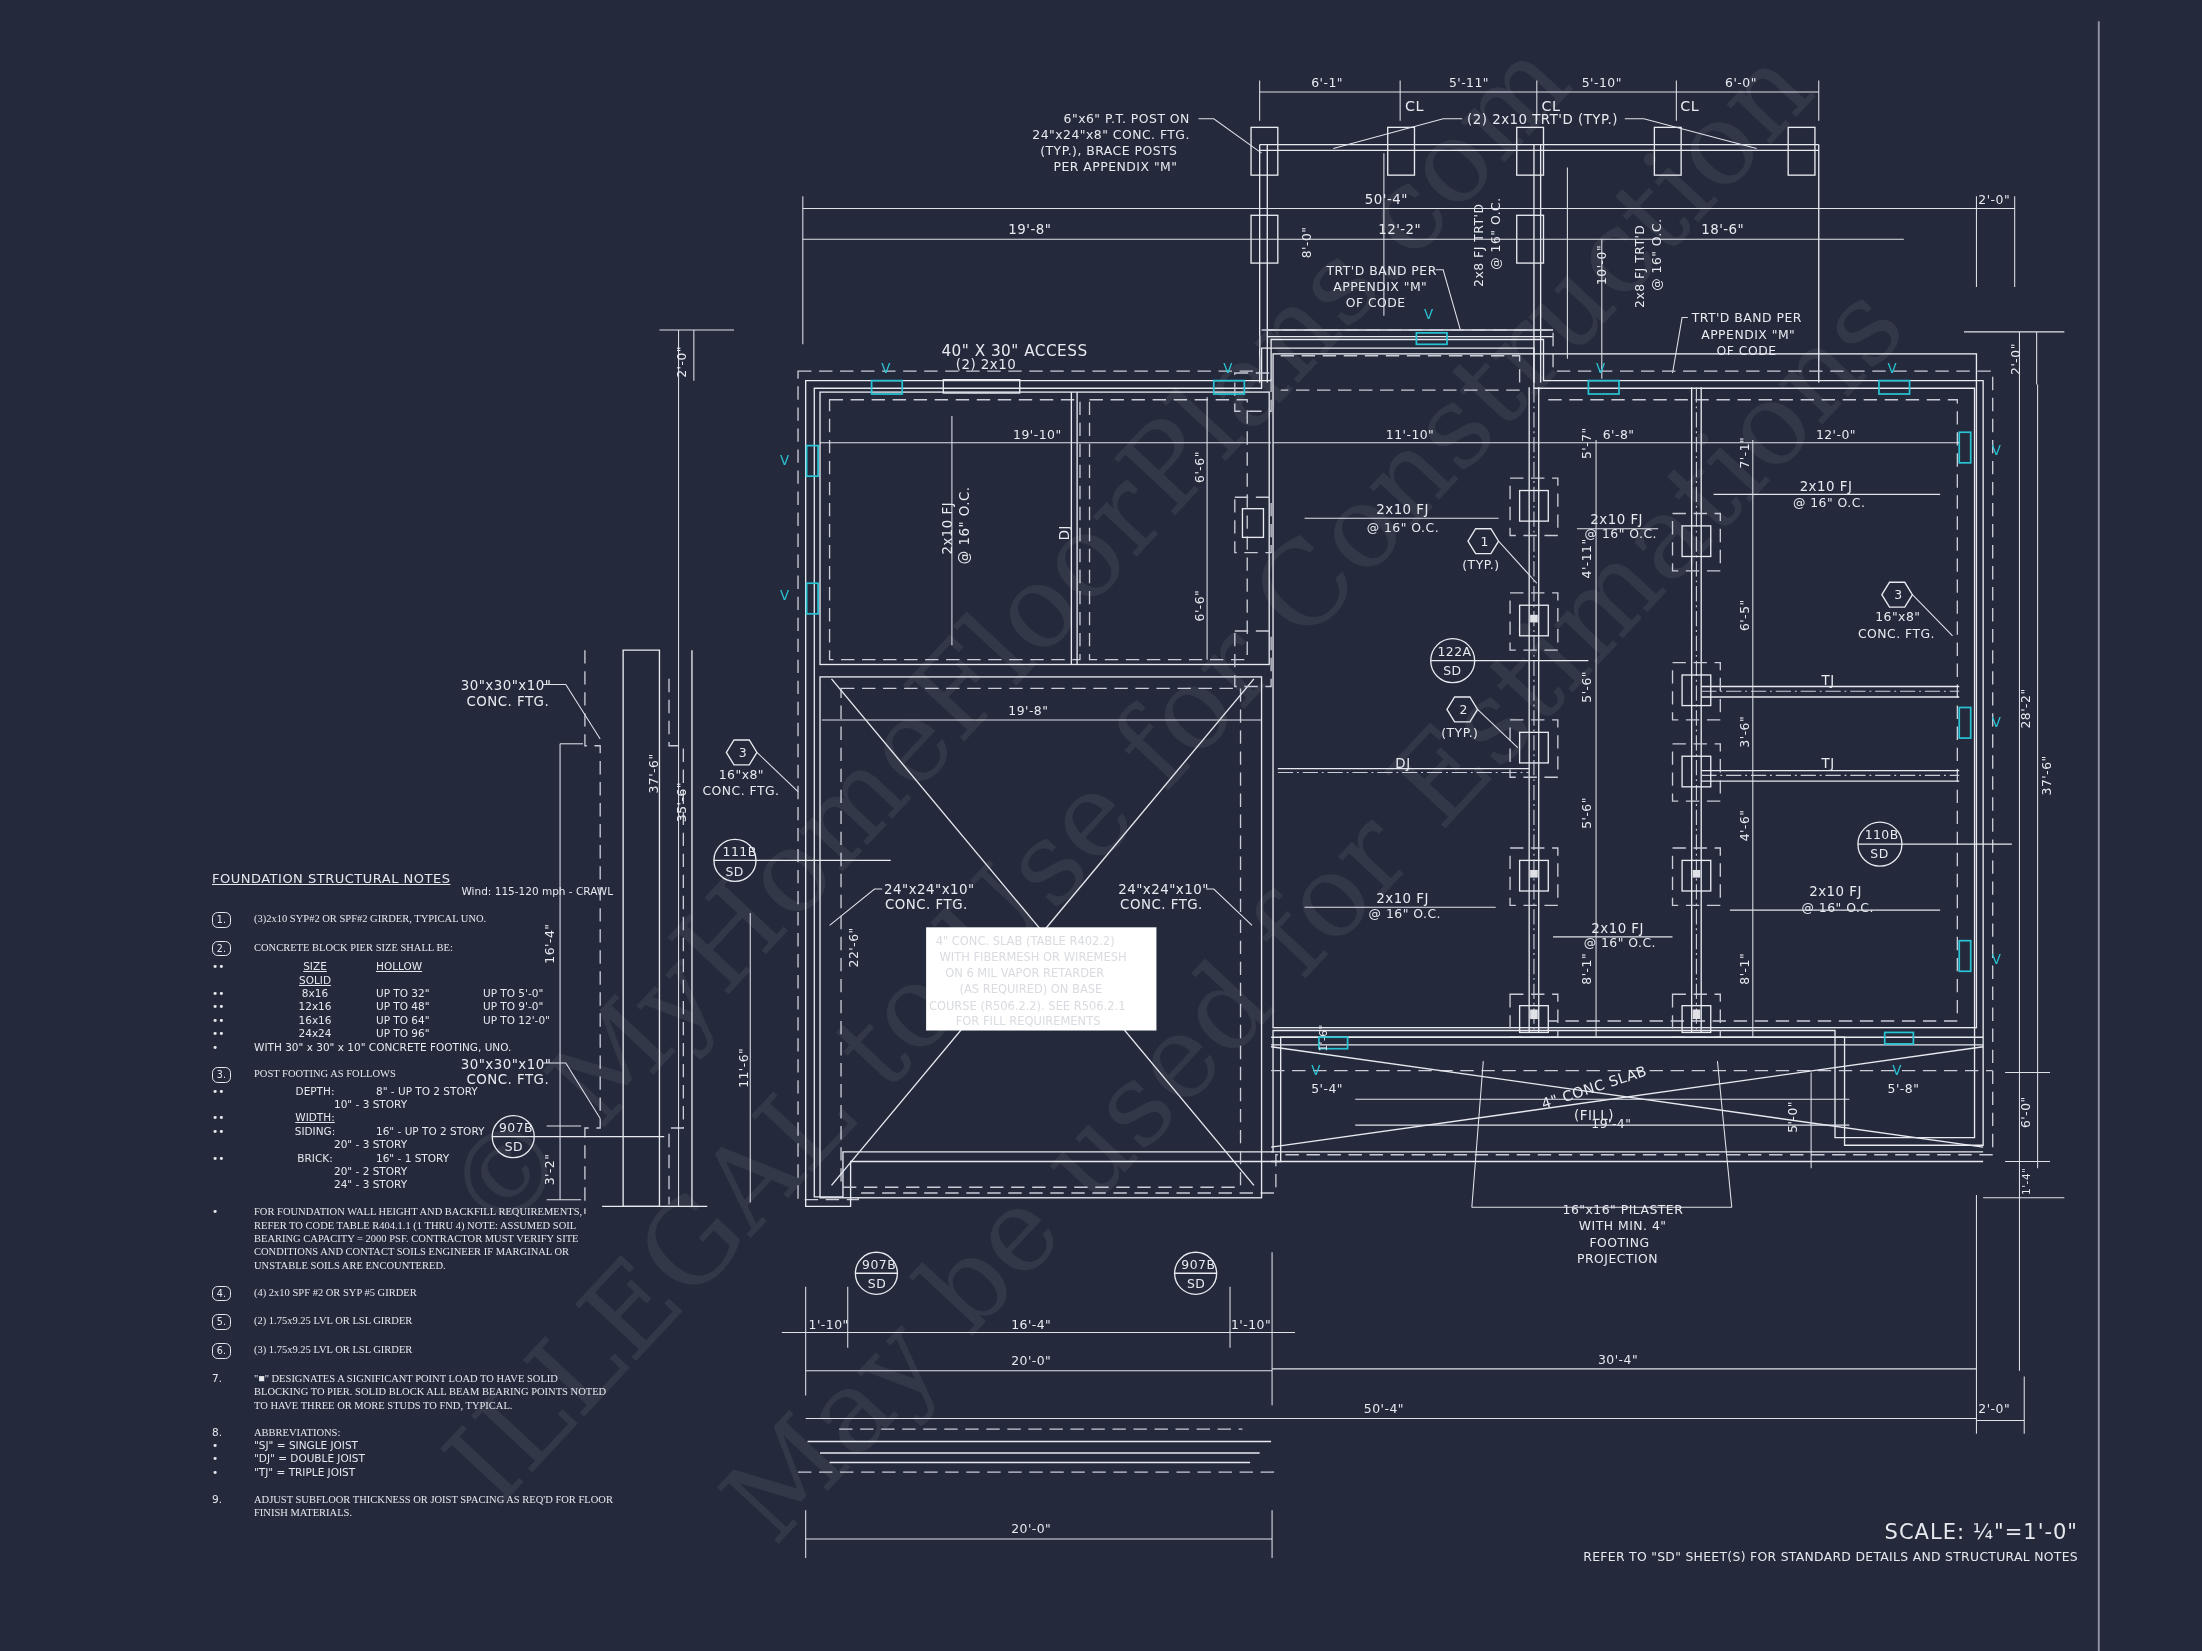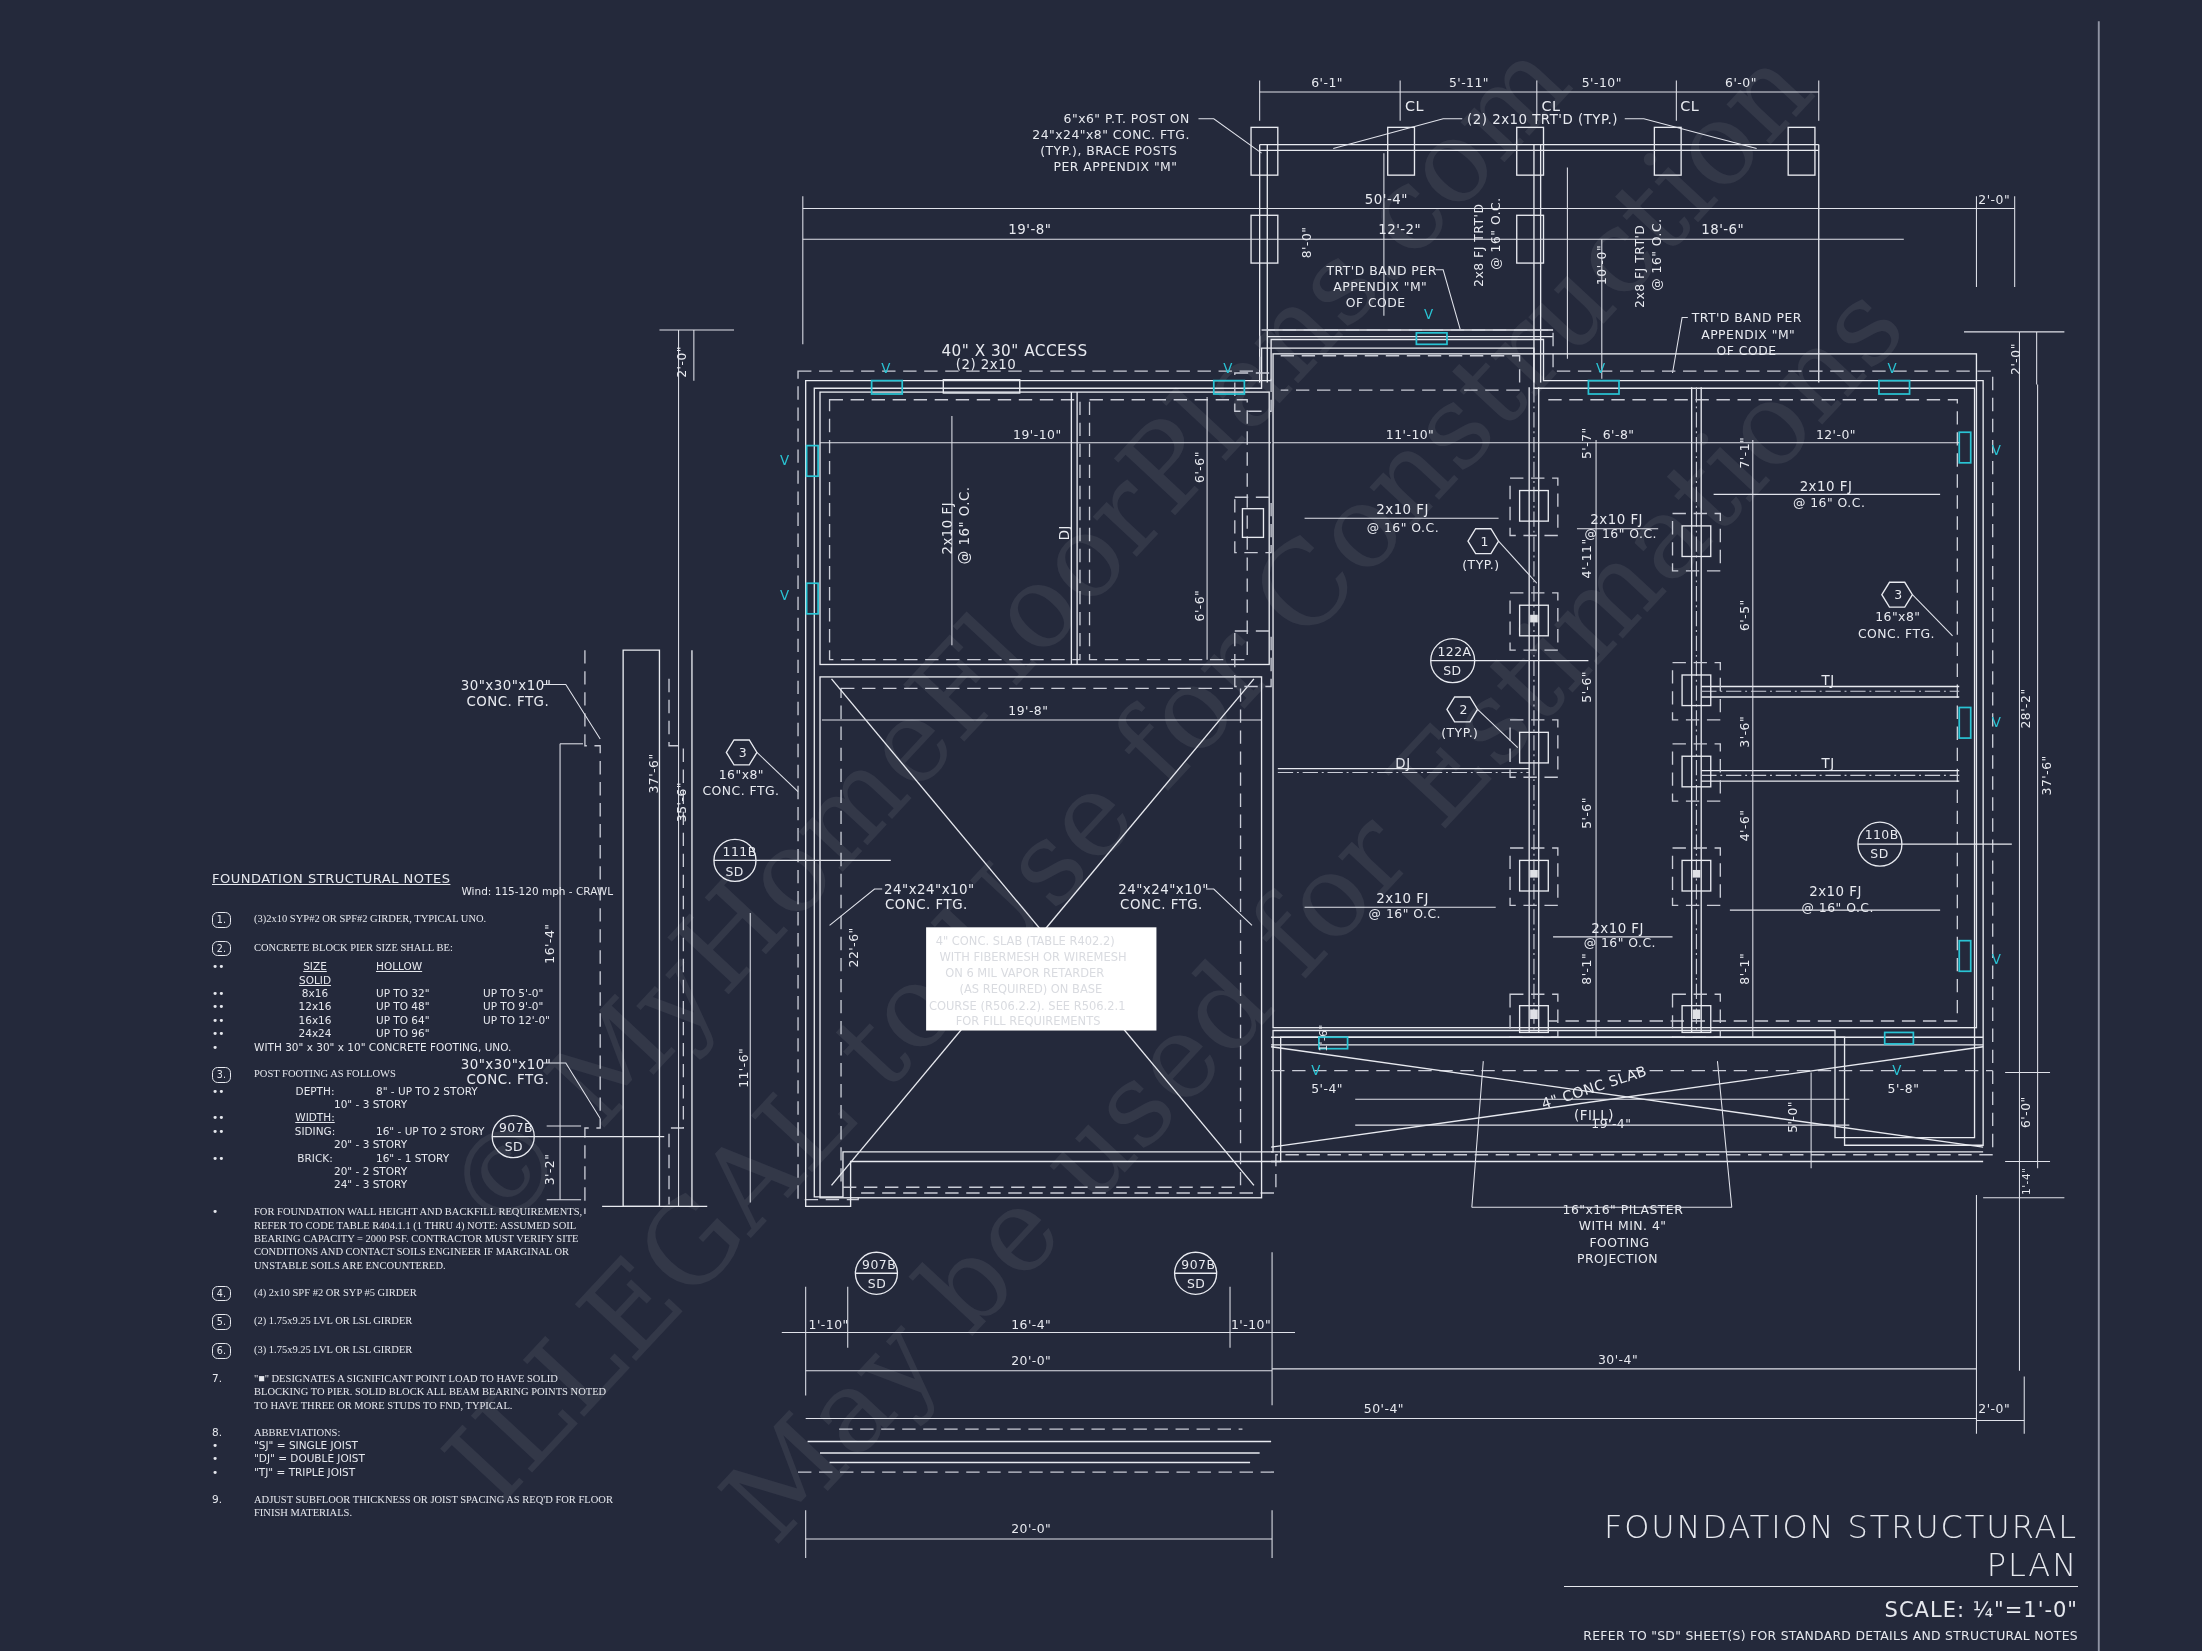--- a/index.html
+++ b/index.html
@@ -609,17 +609,16 @@
         <span>"TJ" = TRIPLE JOIST</span>
       </div>
   </div>
   <div class="note-row">
     <div class="note-num">9.</div>
     <div class="note-text" style="width:268px;">ADJUST SUBFLOOR THICKNESS OR JOIST SPACING AS REQ'D FOR FLOOR FINISH MATERIALS.</div>
   </div>
 </div>
 
 <div class="title-block">
-  <div class="t1">FOUNDATION STRUCTURAL PLAN</div>
   <div class="t2">SCALE: ¼"=1'-0"</div>
   <div class="t3">REFER TO "SD" SHEET(S) FOR STANDARD DETAILS AND STRUCTURAL NOTES</div>
 </div>
 
 
 </body></html>

